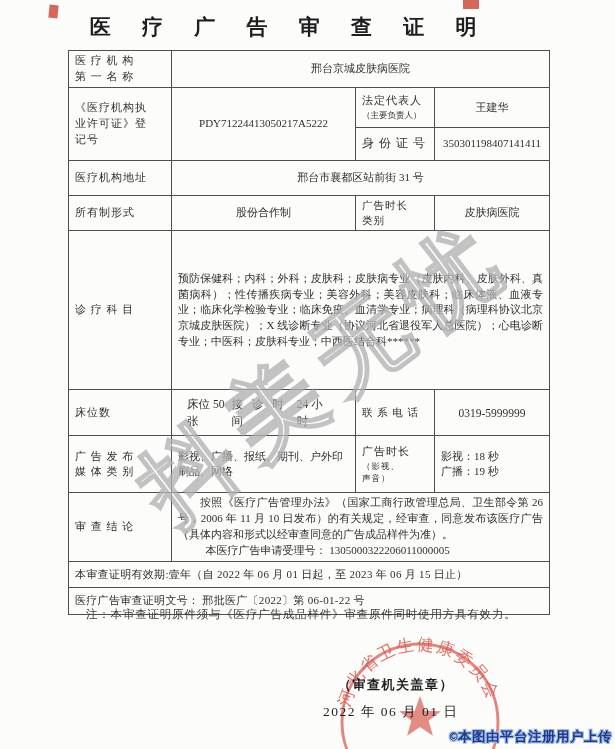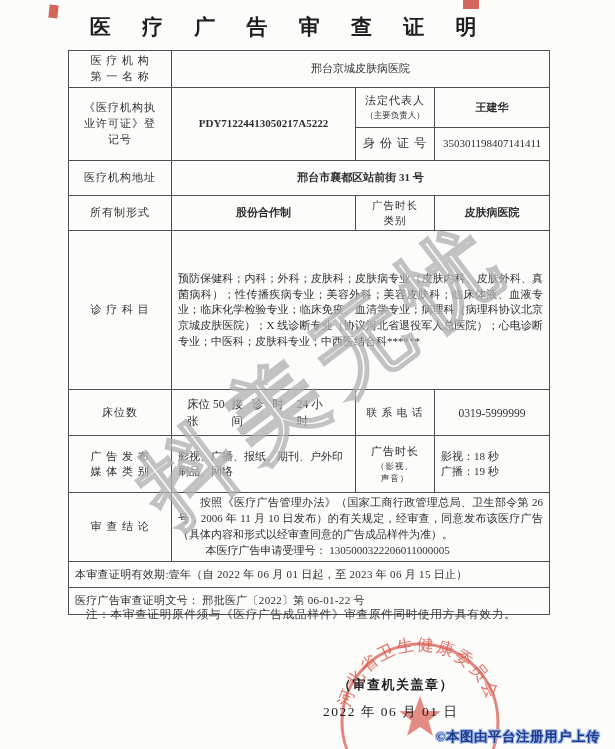--- a/index.html
+++ b/index.html
@@ -25,27 +25,27 @@
 
   table.doc{
     position:absolute;left:68px;top:50px;width:481px;
     border-collapse:collapse;table-layout:fixed;z-index:2;
   }
   table.doc td{
     border:1px solid var(--border);
     font-size:11px;line-height:1.45;color:var(--text);
     padding:2px 6px;vertical-align:middle;overflow:hidden;
   }
-  td.lbl{text-align:center;letter-spacing:1px;padding:2px 3px;}
+  td.lbl{letter-spacing:1px;padding:2px 3px;}
   td.val{text-align:center;padding-left:9px;}
   tr.r1{height:37px;} tr.r2a{height:40px;} tr.r2b{height:33px;}
   tr.r3{height:35px;} tr.r4{height:29px;} tr.r5{height:159px;}
   tr.r6{height:46px;} tr.r7{height:57px;} tr.r8{height:68px;}
   tr.r9{height:26px;} tr.r10{height:27px;margin-top:9px;}
-  .fs12{font-size:12px;font-weight:bold;} .fs125{font-size:12.5px;}
+  .fs12{font-size:12px;} .fs125{font-size:12.5px;}
   .sub-lbl{font-size:8.5px;letter-spacing:0;display:block;}
   .dept-text{font-size:12px;line-height:26px;text-align:justify;padding:4px 10px;}
   .beds-cell{display:flex;justify-content:space-between;align-items:flex-start;padding:0 20px 0 9px;font-size:11.5px;}
   .media-val{font-size:13px;line-height:21px;padding-left:9px;}
   .dur-lbl{font-size:9.5px;line-height:1.5;}
   .dur-val{font-size:13px;line-height:20px;padding-left:12px;}
   .concl{padding:3px 8px;font-size:11.5px;line-height:16.5px;margin-left:22px;}
   .concl .p1{text-indent:2em;text-align:justify;}
   .concl .p2{text-indent:2.5em;}
   .wide-row{font-size:12px;padding-left:8px;letter-spacing:.3px;}
@@ -66,25 +66,25 @@
   .seal-wrap{position:absolute;left:330px;top:630px;width:180px;height:119px;overflow:hidden;z-index:4;}
   .seal-caption{
     position:absolute;left:338px;top:676px;z-index:6;
     font-size:13px;letter-spacing:1.5px;color:#1f1f1f;font-weight:bold;
   }
   .seal-date{
     position:absolute;left:323px;top:703px;z-index:6;
     font-size:13.5px;letter-spacing:1.5px;color:#1f1f1f;
   }
   .upload-credit{
-    position:absolute;right:15px;bottom:3px;z-index:7;
+    position:absolute;right:3px;bottom:3px;z-index:7;
     font-size:13.5px;font-weight:bold;letter-spacing:.5px;
     color:var(--credit-blue);
     text-shadow:1px 1px 0 #9db8e8,-1px -1px 0 #9db8e8,1px -1px 0 #9db8e8,-1px 1px 0 #9db8e8;
-    font-family:Liberation Serif, serif;
+    font-family:Liberation Mono, monospace;
     padding-left:48px;
   }
 </style>
 </head>
 <body>
 
 <div class="page-title">医 疗 广 告 审 查 证 明</div>
 <div class="red-mark mark1"></div>
 <div class="red-mark mark2"></div>
 

